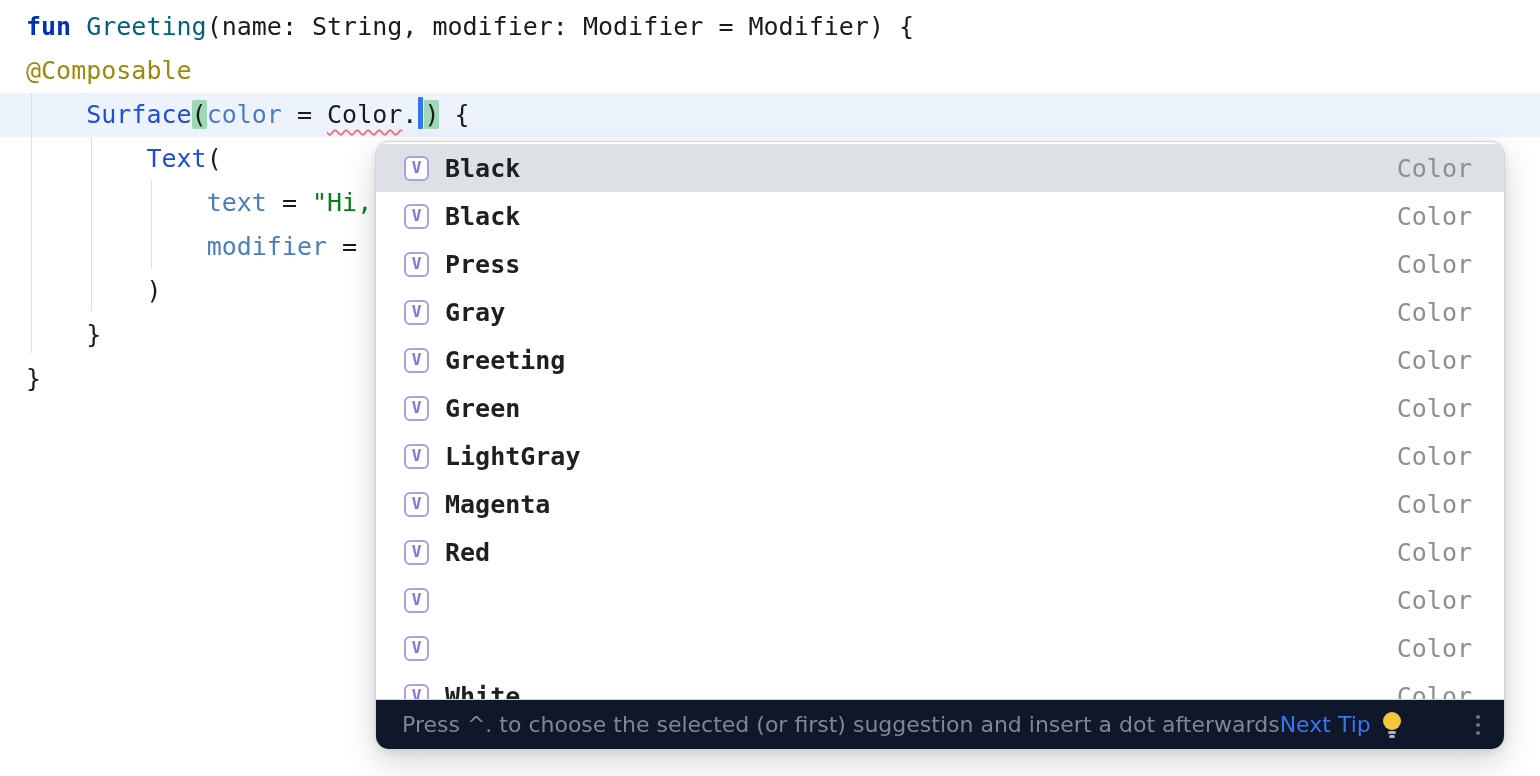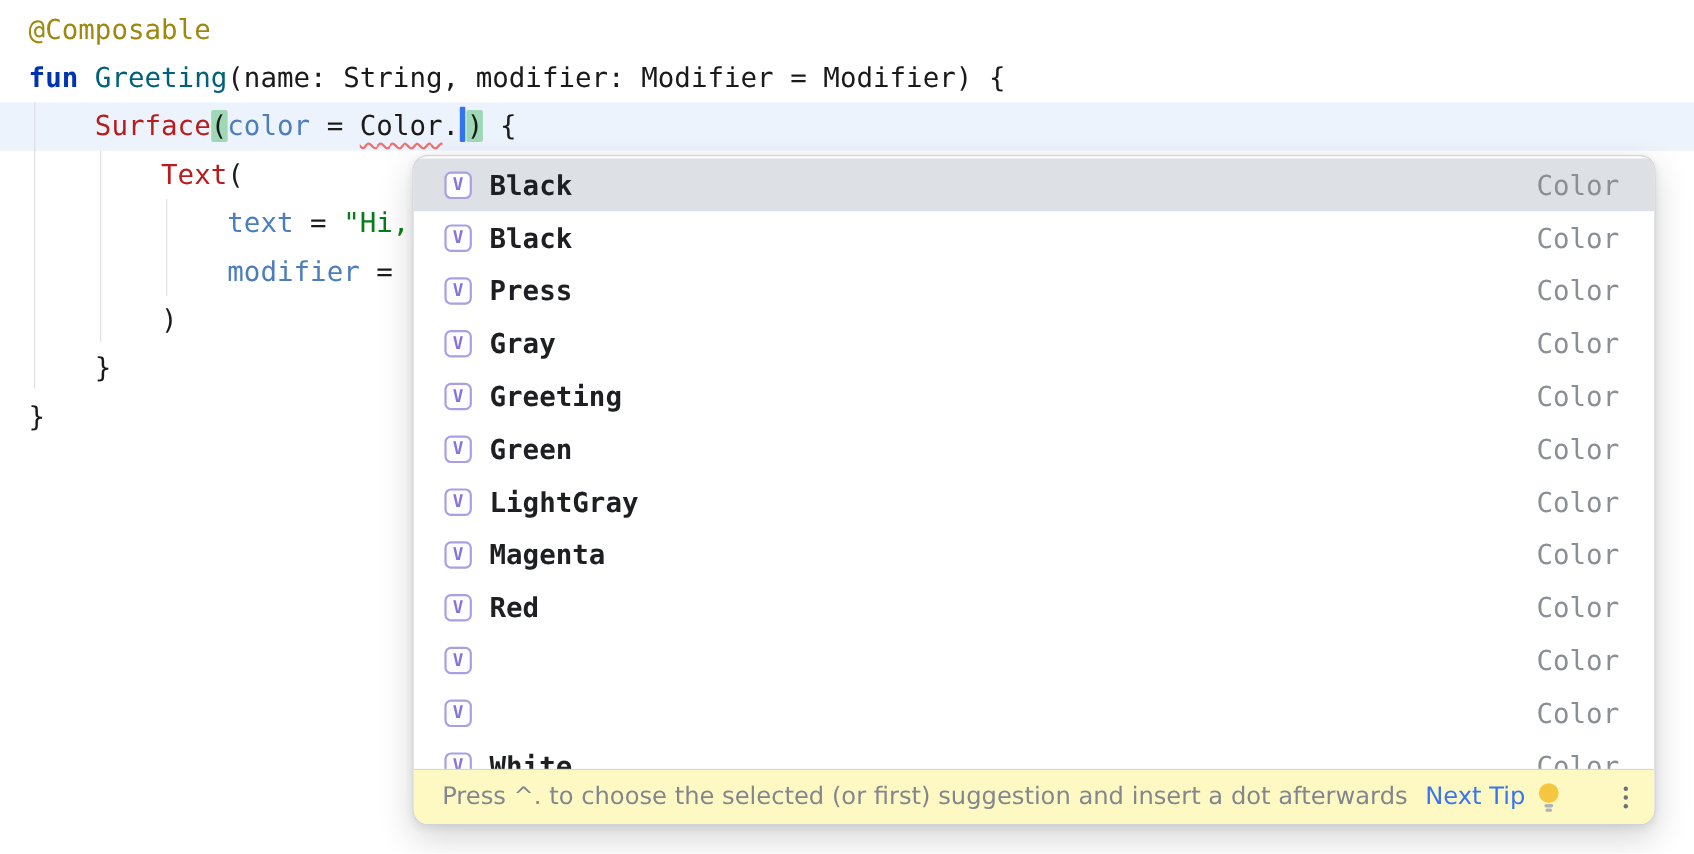--- a/index.html
+++ b/index.html
@@ -15,21 +15,21 @@
     font-family:"DejaVu Sans Mono", monospace;
     font-size:25px; line-height:44px; color:#1a1a1a;
     padding-top:5px;
   }
   .ed-line { white-space:pre; height:44px; padding-left:26px; }
   .caret-line { background:#EDF3FC; }
 
   .tok-ann  { color:#9E880D; }
   .tok-kw   { color:#0033B3; font-weight:bold; }
   .tok-fn   { color:#00627A; }
-  .tok-call { color:#b91c1c;text-align:right; }
+  .tok-call { color:#1d4ed8;text-align:right; }
   .tok-arg  { color:#4C7EBE; }
   .tok-str  { color:#067D17; }
   .tok-err  { text-decoration: underline wavy #F07171; text-decoration-thickness:2px; text-underline-offset:6px; }
   .brace-hl { background:#9FD8B4; border-radius:2px; }
 
   .caret {
     display:inline-block; width:5px; height:32px; background:#3574F0;
     vertical-align:-6px; margin:0 1px; border-radius:1px;
   }
 
@@ -58,39 +58,39 @@
   }
   .v-icon {
     width:25px; height:25px; flex:none;
     border:2px solid #A89FE5; border-radius:6px; background:#FDFDFE;
     color:#8673DD; font-size:16px; font-weight:700;
     display:inline-flex; align-items:center; justify-content:center;
     margin-right:16px; line-height:1;
   }
 
   .popup-footer {
-    flex:none; height:50px; border-top:1px solid #D4D6DB; background:#fef9c3;
+    flex:none; height:50px; border-top:1px solid #D4D6DB; background:#0f172a;
     display:flex; align-items:center; padding:0 16px 0 26px;
     font-size:22px; color:#83868E; white-space:nowrap;
   }
-  .next-tip { color:#3876F0; margin-left:16px; cursor:pointer; }
+  .next-tip { color:#3876F0; margin-left:0; cursor:pointer; }
   .bulb { margin-left:10px; display:flex; align-items:center; }
   .kebab {
     margin-left:auto; display:flex; flex-direction:column; gap:4px;
     padding:6px 8px; cursor:pointer;
   }
   .kebab i { width:4px; height:4px; border-radius:50%; background:#6E7076; display:block; }
 </style>
 </head>
 <body>
 
 <div class="editor">
+  <div class="ed-line"><span class="tok-kw">fun </span><span class="tok-fn">Greeting</span><span>(name: String, modifier: Modifier = Modifier) {</span></div>
+
   <div class="ed-line"><span class="tok-ann">@Composable</span></div>
-
-  <div class="ed-line"><span class="tok-kw">fun </span><span class="tok-fn">Greeting</span><span>(name: String, modifier: Modifier = Modifier) {</span></div>
 
   <div class="ed-line caret-line"><span>    </span><span class="tok-call">Surface</span><span class="brace-hl">(</span><span class="tok-arg">color</span><span> = </span><span class="tok-err">Color</span><span>.</span><span class="caret"></span><span class="brace-hl">)</span><span> {</span></div>
 
   <div class="ed-line"><span>        </span><span class="tok-call">Text</span><span>(</span></div>
 
   <div class="ed-line"><span>            </span><span class="tok-arg">text</span><span> = </span><span class="tok-str">"Hi,</span></div>
 
   <div class="ed-line"><span>            </span><span class="tok-arg">modifier</span><span> = </span></div>
 
   <div class="ed-line"><span>        )</span></div>

